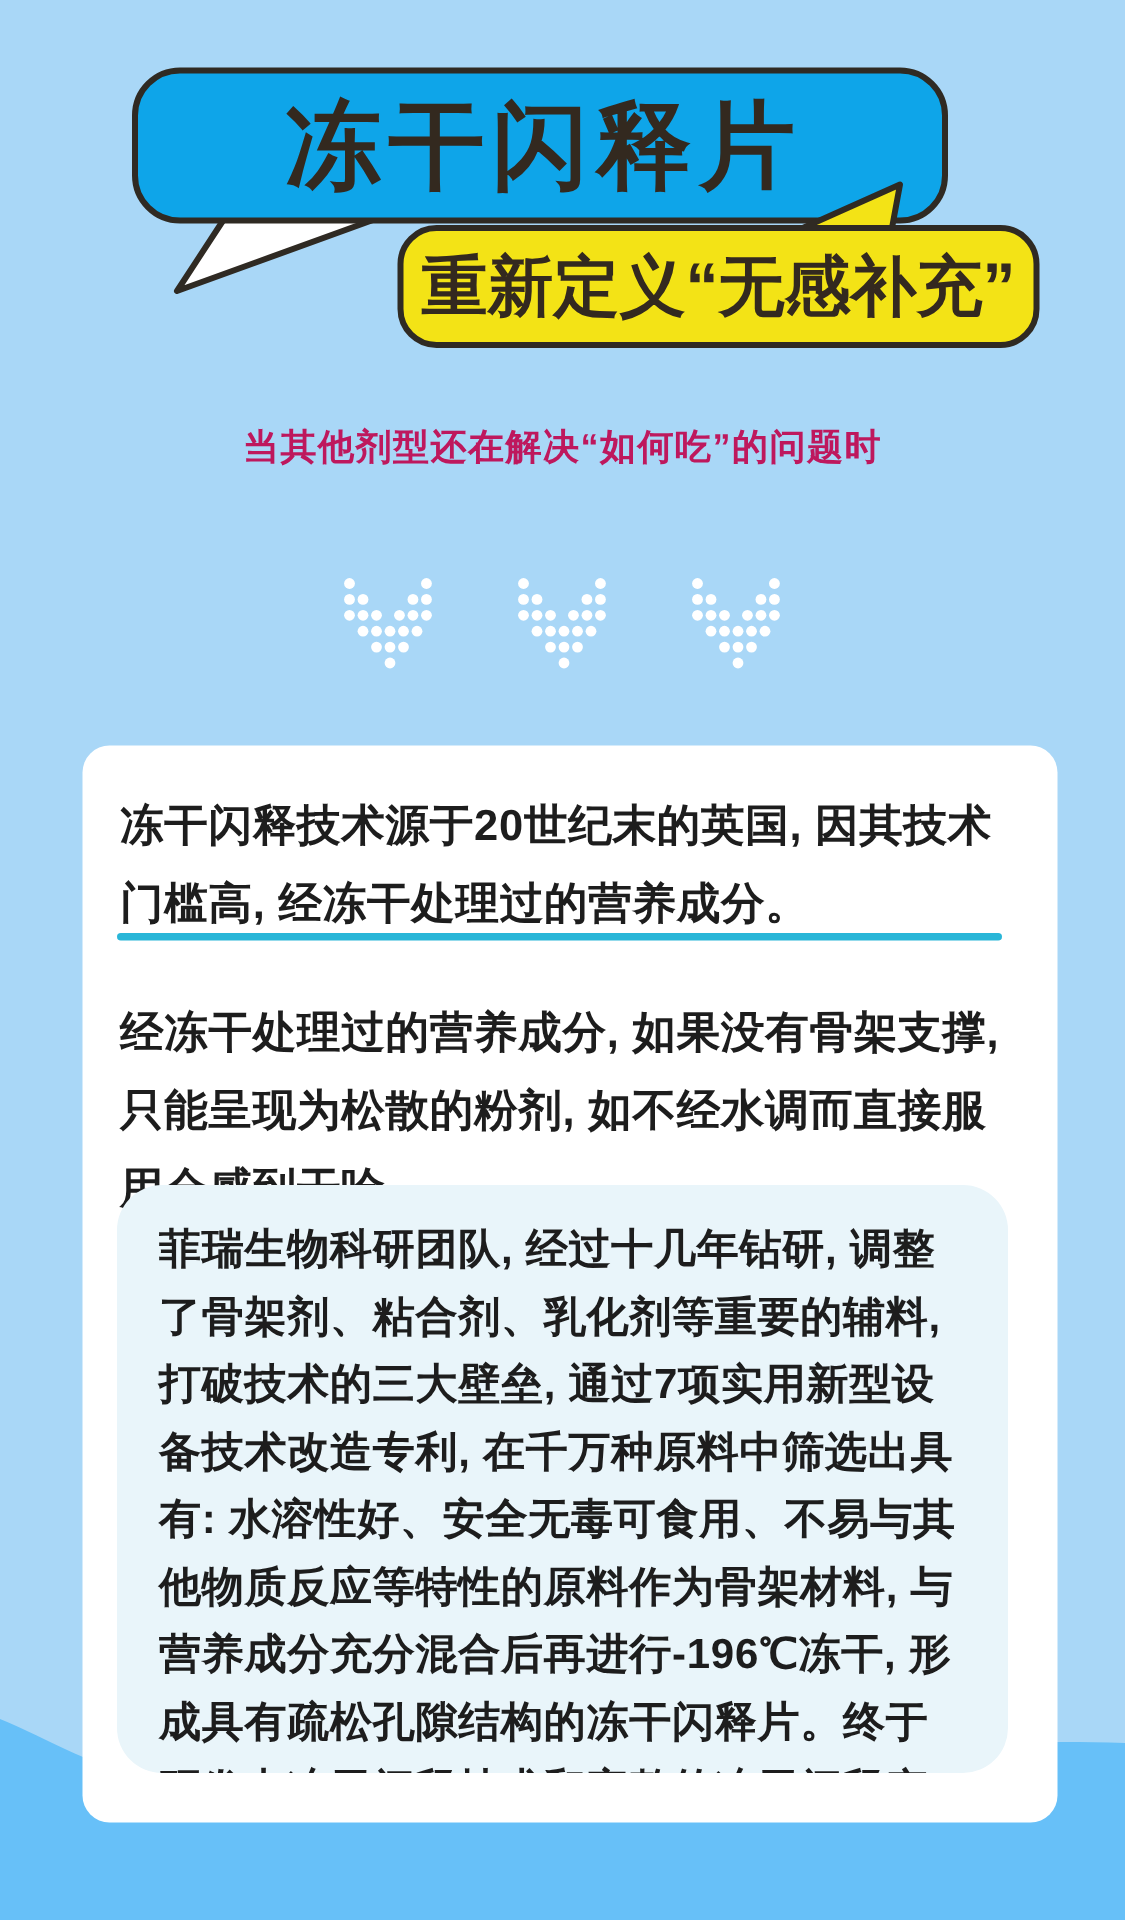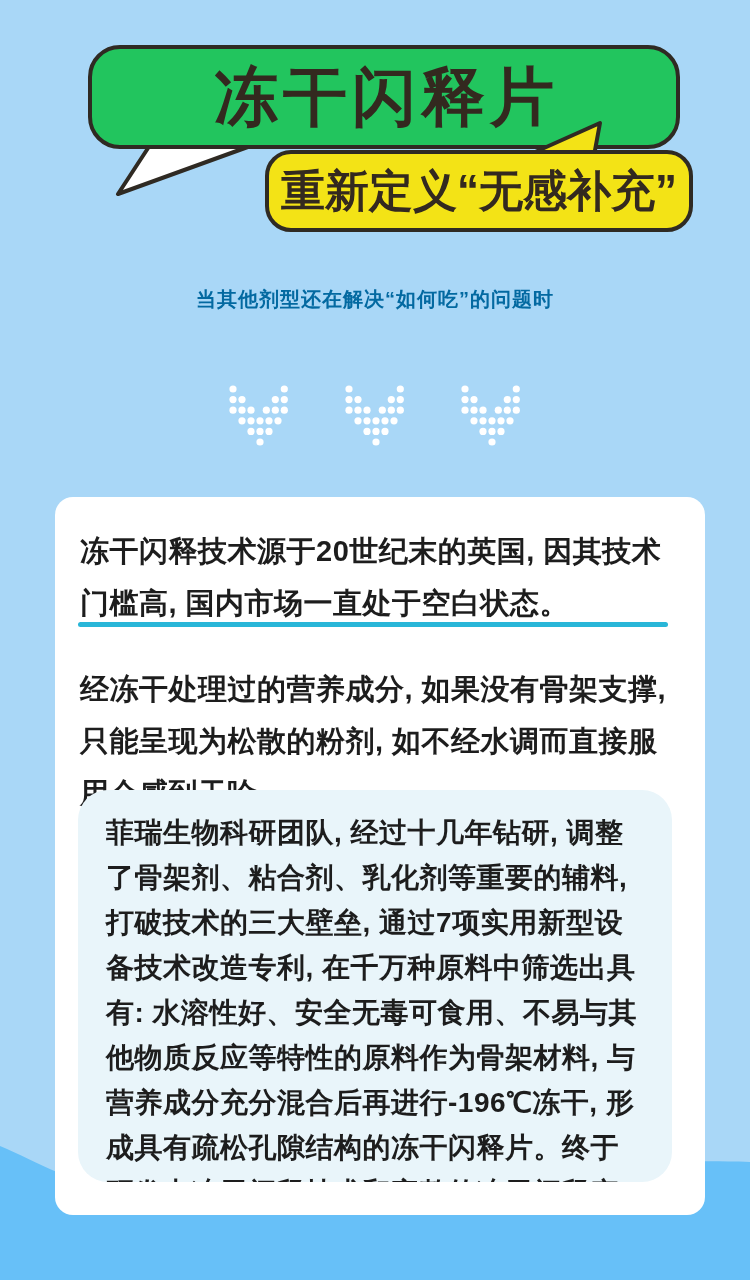--- a/index.html
+++ b/index.html
@@ -13,22 +13,22 @@
     margin:0 auto;
     background:#a9d7f7;
     overflow:hidden;
   }
   
   .wave{position:absolute;left:0;top:1140px;width:750px;height:140px;z-index:1;}
 
   
   .bubble-tail{position:absolute;left:100px;top:130px;width:170px;height:80px;z-index:2;}
   .title-bubble{
-    position:absolute;left:88px;top:45px;width:592px;height:104px;
-    background:#22c55e;border:4px solid #2f2a23;border-radius:32px;
+    position:absolute;left:88px;top:45px;width:544px;height:104px;
+    background:#0ea5e9;border:4px solid #2f2a23;border-radius:32px;
     display:flex;align-items:center;justify-content:center;
     box-sizing:border-box;z-index:3;
   }
   .title-bubble h1{
     margin:0;font-size:64px;font-weight:900;color:#33291f;
     letter-spacing:5px;padding-left:5px;line-height:1;
   }
   .banner-tail{position:absolute;left:505px;top:115px;width:110px;height:50px;z-index:4;}
   .subtitle-banner{
     position:absolute;left:265px;top:150px;width:428px;height:82px;
@@ -38,21 +38,21 @@
   }
   .subtitle-banner span{
     font-size:44px;font-weight:900;color:#33291f;letter-spacing:0px;white-space:nowrap;
   }
 
   
   .intro{
     position:absolute;left:0;top:276px;width:750px;text-align:center;z-index:2;
   }
   .intro div{
-    color:#0369a1;font-size:20px;font-weight:700;line-height:46px;letter-spacing:1px;
+    color:#be185d;font-size:24px;font-weight:700;line-height:46px;letter-spacing:1px;
   }
 
   
   .chevrons{
     position:absolute;left:0;top:384px;width:750px;
     display:flex;justify-content:center;gap:54px;z-index:2;
   }
   .chevrons svg{display:block;}
 
   
@@ -176,21 +176,21 @@
         <circle cx="41" cy="36.8" r="3.6" fill="#ffffff"></circle>
         <circle cx="50" cy="36.8" r="3.6" fill="#ffffff"></circle>
         <circle cx="23" cy="47.4" r="3.6" fill="#ffffff"></circle>
         <circle cx="32" cy="47.4" r="3.6" fill="#ffffff"></circle>
         <circle cx="41" cy="47.4" r="3.6" fill="#ffffff"></circle>
         <circle cx="32" cy="58" r="3.6" fill="#ffffff"></circle>
       </svg>
   </div>
 
   <div class="card">
-    <p class="para para-1">冻干闪释技术源于20世纪末的英国, 因其技术门槛高, 国内市场一直处于空白状态。</p>
+    <p class="para para-1">冻干闪释技术源于20世纪末的英国, 因其技术门槛高, 经冻干处理过的营养成分。</p>
     <div class="divider"></div>
     <p class="para para-2">经冻干处理过的营养成分, 如果没有骨架支撑, 只能呈现为松散的粉剂, 如不经水调而直接服用会感到干呛。</p>
     <div class="highlight-box">
       <p>菲瑞生物科研团队, 经过十几年钻研, 调整了骨架剂、粘合剂、乳化剂等重要的辅料, 打破技术的三大壁垒, 通过7项实用新型设备技术改造专利, 在千万种原料中筛选出具有: 水溶性好、安全无毒可食用、不易与其他物质反应等特性的原料作为骨架材料, 与营养成分充分混合后再进行-196℃冻干, 形成具有疏松孔隙结构的冻干闪释片。终于研发出冻干闪释技术和完整的冻干闪释产业化平台。</p>
     </div>
   </div>
 
 </div>
 
 </body></html>

